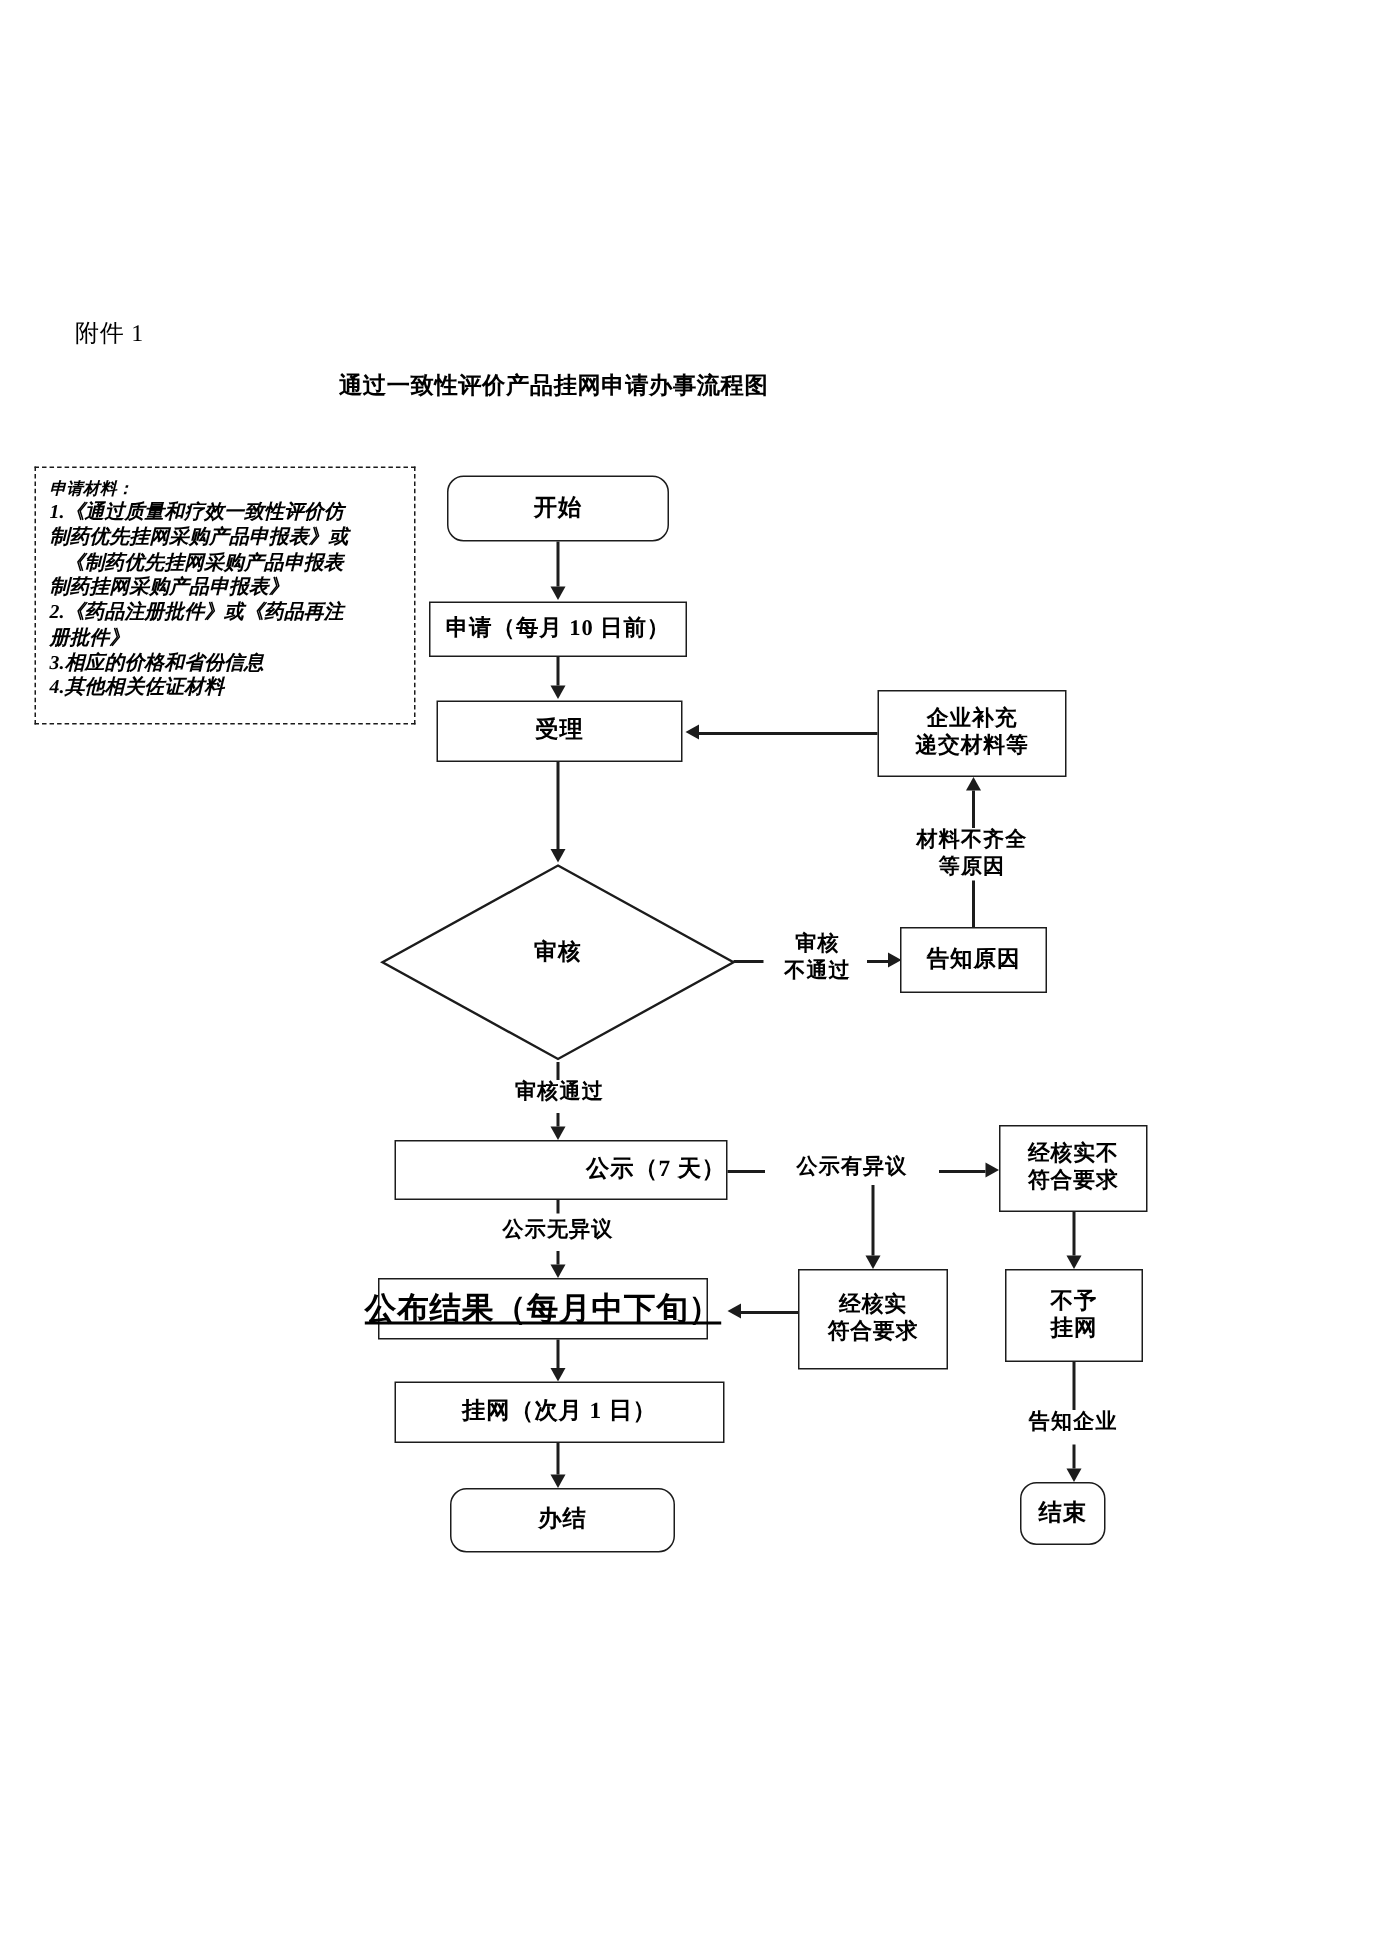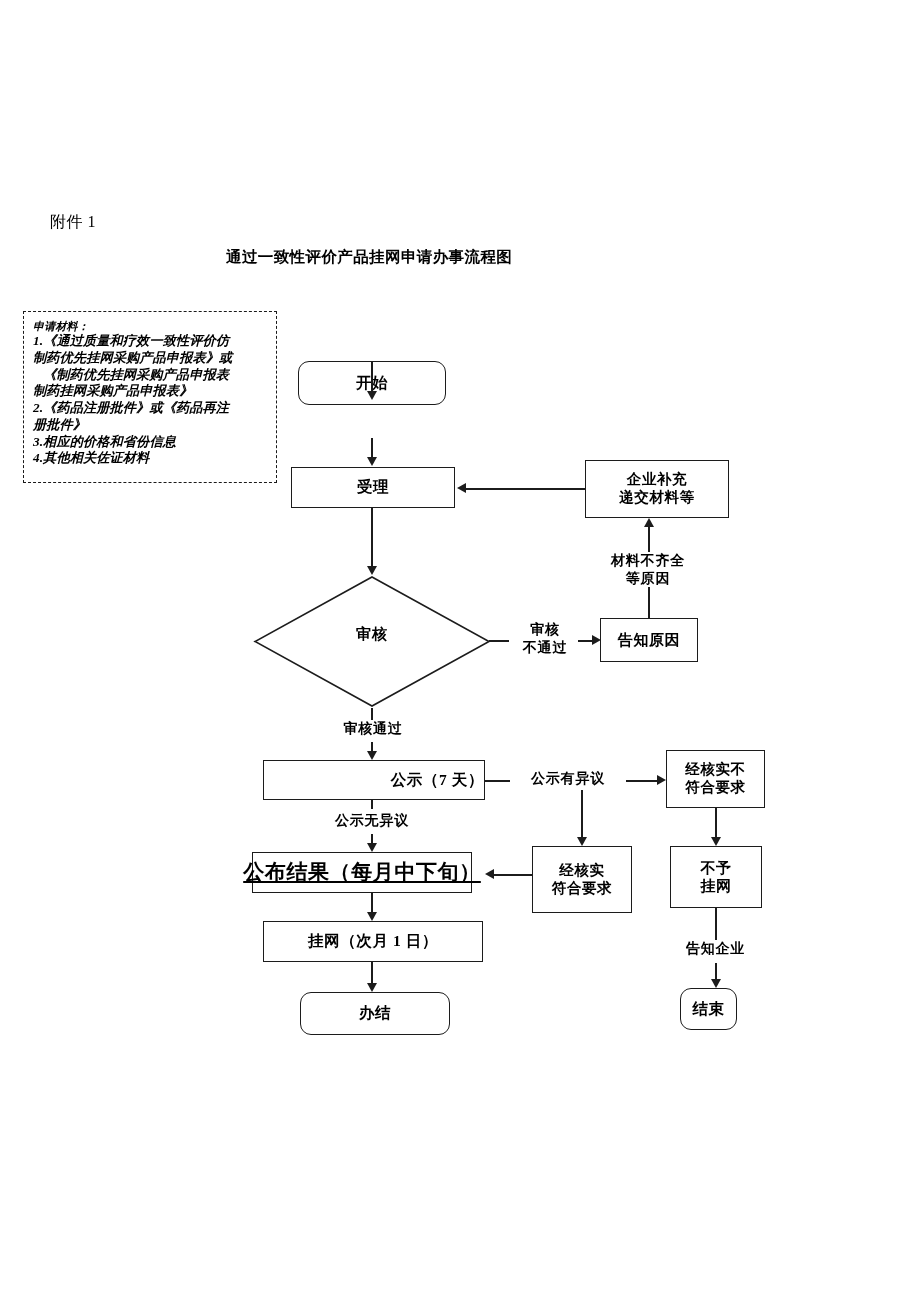--- a/index.html
+++ b/index.html
@@ -160,27 +160,30 @@
       <div>制药优先挂网采购产品申报表》或</div>
       <div class="indent-1">《制药优先挂网采购产品申报表</div>
       <div>制药挂网采购产品申报表》</div>
       <div>2.《药品注册批件》或《药品再注</div>
       <div>册批件》</div>
       <div>3.相应的价格和省份信息</div>
       <div>4.其他相关佐证材料</div>
     </div>
   </div>
 
-  <div class="node rounded" style="left:298px; top:317px; width:148px; height:44px; font-size:15.5px;margin-top:44px;">
+  <div class="node rounded" style="left:298px; top:317px; width:148px; height:44px; font-size:15.5px;">
     <span class="ln">开始</span>
   </div>
 
   <div class="conn v" style="left:371px; top:361px; height:30px;"></div>
   <div class="arrow down" style="left:366.5px; top:391px;"></div>
 
+  <div class="node" style="left:286px; top:401px; width:172px; height:37px; font-size:15px;">
+    <span class="ln">申请（每月 10 日前）</span>
+  </div>
 
   <div class="conn v" style="left:371px; top:438px; height:19px;"></div>
   <div class="arrow down" style="left:366.5px; top:457px;"></div>
 
   <div class="node" style="left:291px; top:467px; width:164px; height:41px; font-size:15.5px;">
     <span class="ln">受理</span>
   </div>
 
   <div class="conn v" style="left:371px; top:508px; height:58px;"></div>
   <div class="arrow down" style="left:366.5px; top:566px;"></div>
@@ -204,21 +207,21 @@
     <span class="ln">告知原因</span>
   </div>
 
   <div class="conn v" style="left:648px; top:527px; height:91px;"></div>
   <div class="edge-label two-line" style="left:592px; top:552px; width:112px;font-family:Liberation Serif, serif;">
     <span class="ln">材料不齐全</span>
     <span class="ln">等原因</span>
   </div>
   <div class="arrow up" style="left:643.5px; top:518px;"></div>
 
-  <div class="node" style="left:585px; top:460px; width:144px; height:58px; font-size:14.5px;">
+  <div class="node" style="left:585px; top:460px; width:126px; height:58px; font-size:14.5px;">
     <span class="ln">企业补充</span>
     <span class="ln">递交材料等</span>
   </div>
 
   <div class="conn h" style="left:466px; top:488px; width:119px;"></div>
   <div class="arrow left" style="left:457px; top:483px;"></div>
 
   <div class="conn v" style="left:371px; top:708px; height:12px;"></div>
   <div class="edge-label" style="left:338px; top:720px; width:70px;">审核通过</div>
   <div class="conn v" style="left:371px; top:742px; height:9px;"></div>

